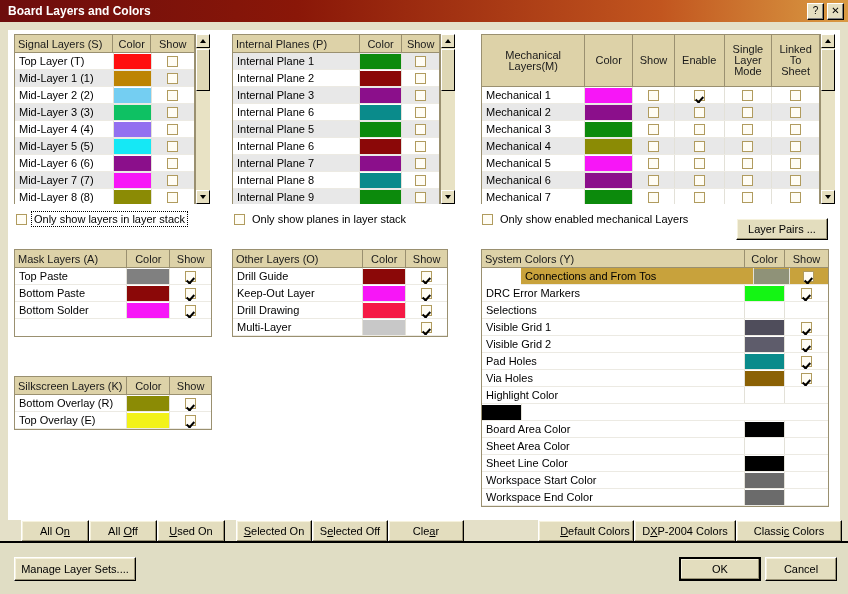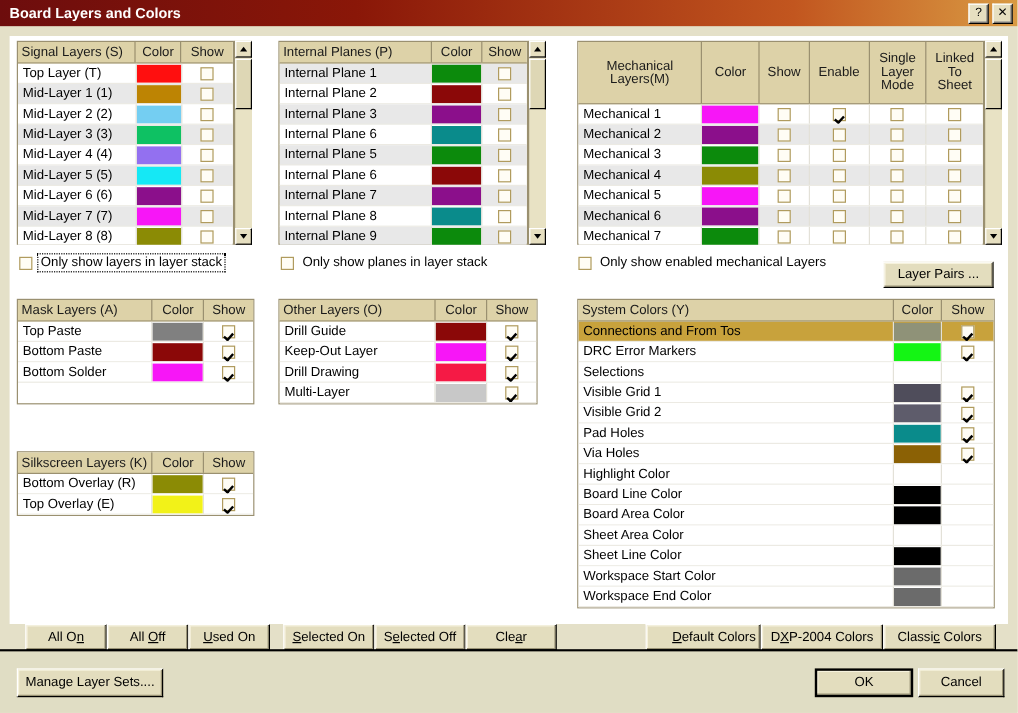--- a/index.html
+++ b/index.html
@@ -46,21 +46,21 @@
     overflow:hidden;white-space:nowrap;
   }
   .hcell.center{justify-content:center;text-align:center;}
   .hcell.multiline{white-space:normal;line-height:11px;justify-content:center;text-align:center;}
   .hcell:last-child{border-right:none;}
 
   .rows{overflow:hidden;}
   .row{display:flex;height:17px;box-sizing:border-box;border-bottom:1px solid #eceae3;}
   .row.alt{background:#e8e8e8;}
   .row.white{background:#ffffff;}
-  .row.sel{background:#c8a23c;}
+  .row.sel{background:#c8a23c;margin-left:39px;}
   .cell{
     box-sizing:border-box;display:flex;align-items:center;
     border-right:1px solid #e3e1d8;overflow:hidden;white-space:nowrap;
     padding-left:4px;font-size:11px;
   }
   .cell.c{justify-content:center;padding-left:0;}
   .cell:last-child{border-right:none;}
   .swatch{width:100%;height:15px;}
 
   
@@ -669,21 +669,20 @@
             <div class="cell c" style="width:43px">
               <span class="cb on"></span>
             </div>
           </div>
           <div class="row white">
             <div class="cell" style="width:263px">Highlight Color</div>
             <div class="cell c" style="width:40px"></div>
             <div class="cell c" style="width:43px"></div>
           </div>
           <div class="row white">
-            <div class="cell" style="width:263px">Board Line Color</div>
             <div class="cell c" style="width:40px">
               <span class="swatch" style="background:#000000"></span>
             </div>
             <div class="cell c" style="width:43px"></div>
           </div>
           <div class="row white">
             <div class="cell" style="width:263px">Board Area Color</div>
             <div class="cell c" style="width:40px">
               <span class="swatch" style="background:#000000"></span>
             </div>
@@ -737,21 +736,21 @@
     <div class="btn" style="left:388px;top:498px;width:76px;height:22px;">
       <span>Cle<u>a</u>r</span>
     </div>
 
     <div class="btn" style="left:538px;top:498px;width:96px;height:22px;padding-left:18px;">
       <span><u>D</u>efault Colors</span>
     </div>
     <div class="btn" style="left:634px;top:498px;width:102px;height:22px;">
       <span>D<u>X</u>P-2004 Colors</span>
     </div>
-    <div class="btn" style="left:736px;top:498px;width:94px;height:22px;">
+    <div class="btn" style="left:736px;top:498px;width:106px;height:22px;">
       <span>Classi<u>c</u> Colors</span>
     </div>
 
     <div class="sep-bar" style="top:519px;"></div>
     <div class="bottom-strip" style="top:521px;height:51px;"></div>
 
     <div class="btn" style="left:14px;top:535px;width:122px;height:24px;">Manage Layer Sets....</div>
     <div class="btn default" style="left:679px;top:535px;width:82px;height:24px;">OK</div>
     <div class="btn" style="left:765px;top:535px;width:72px;height:24px;">Cancel</div>
 

